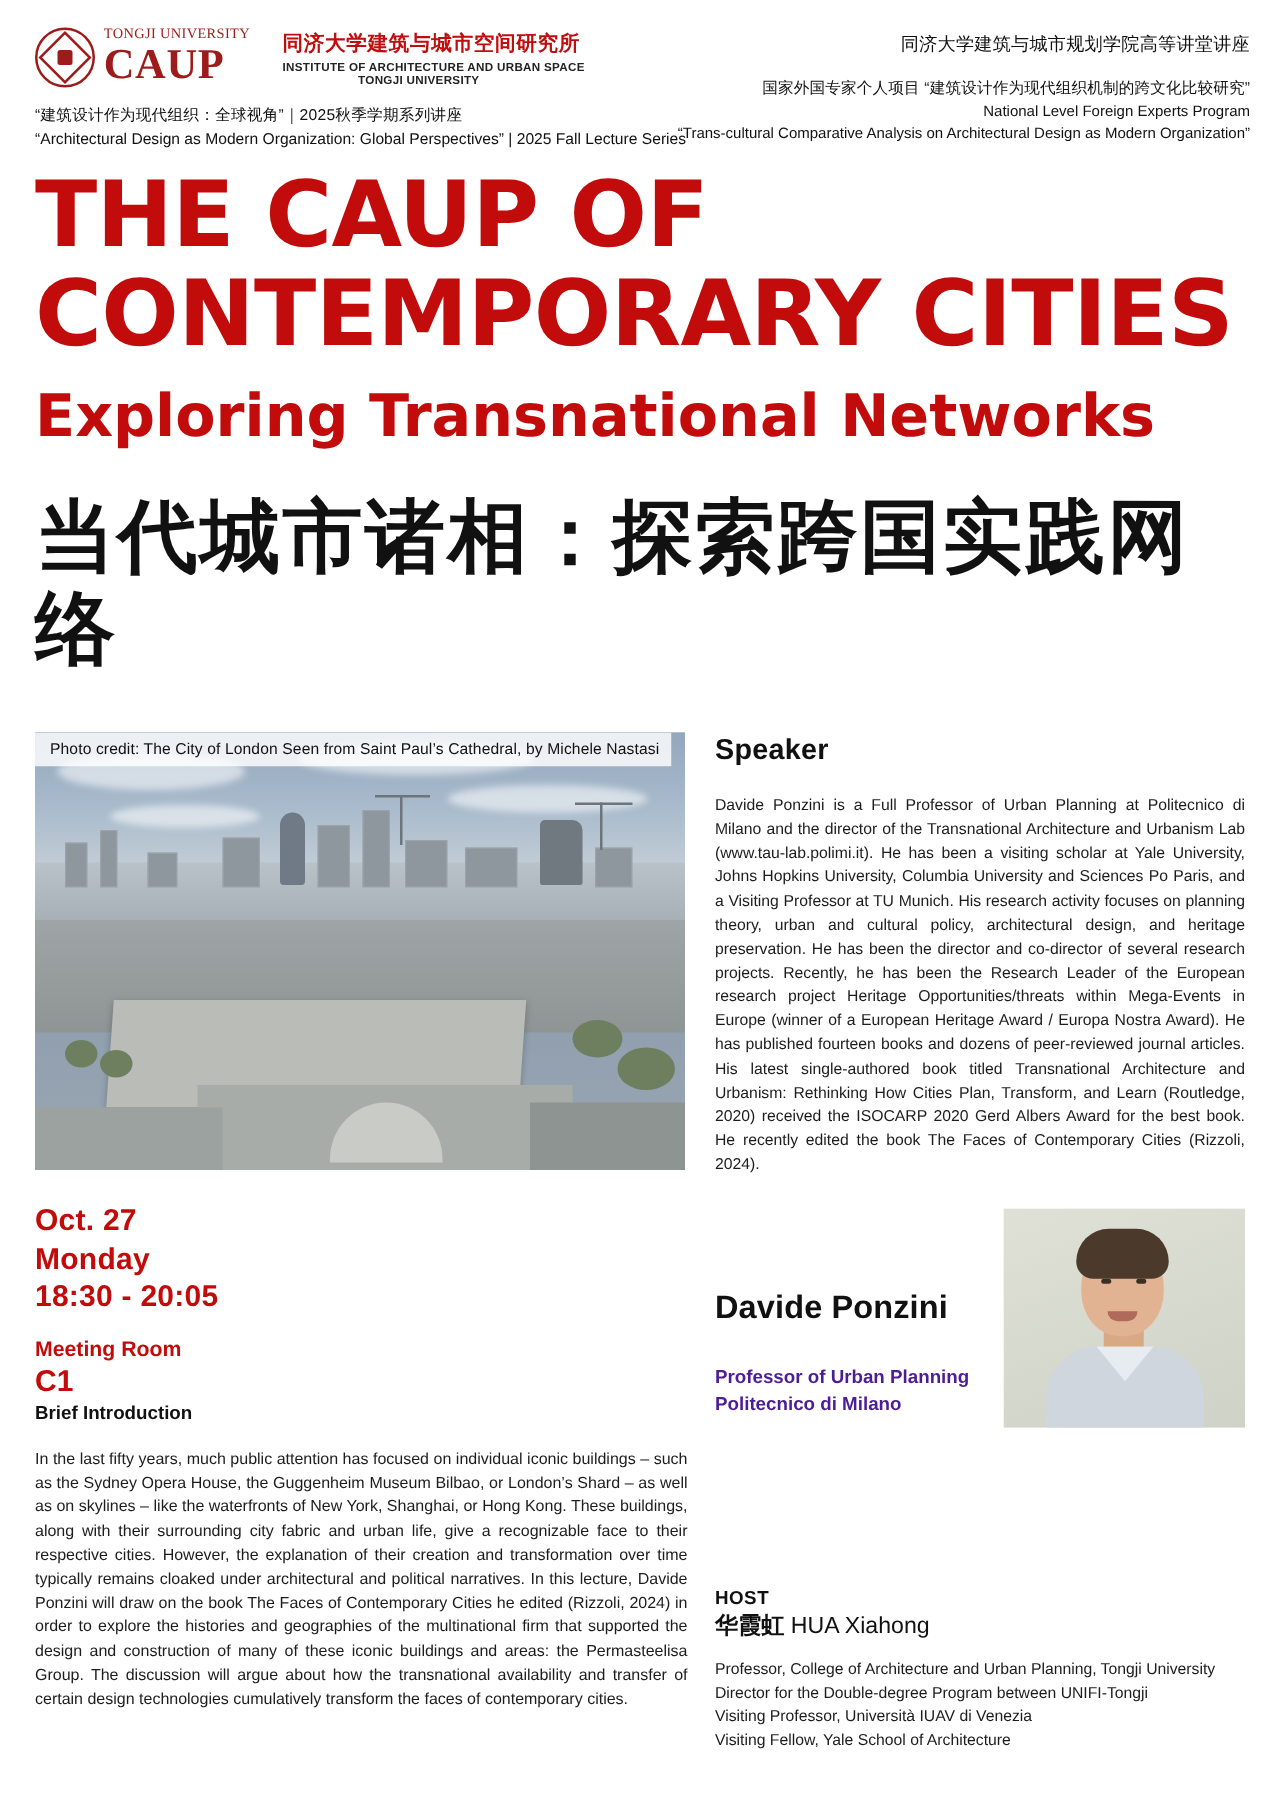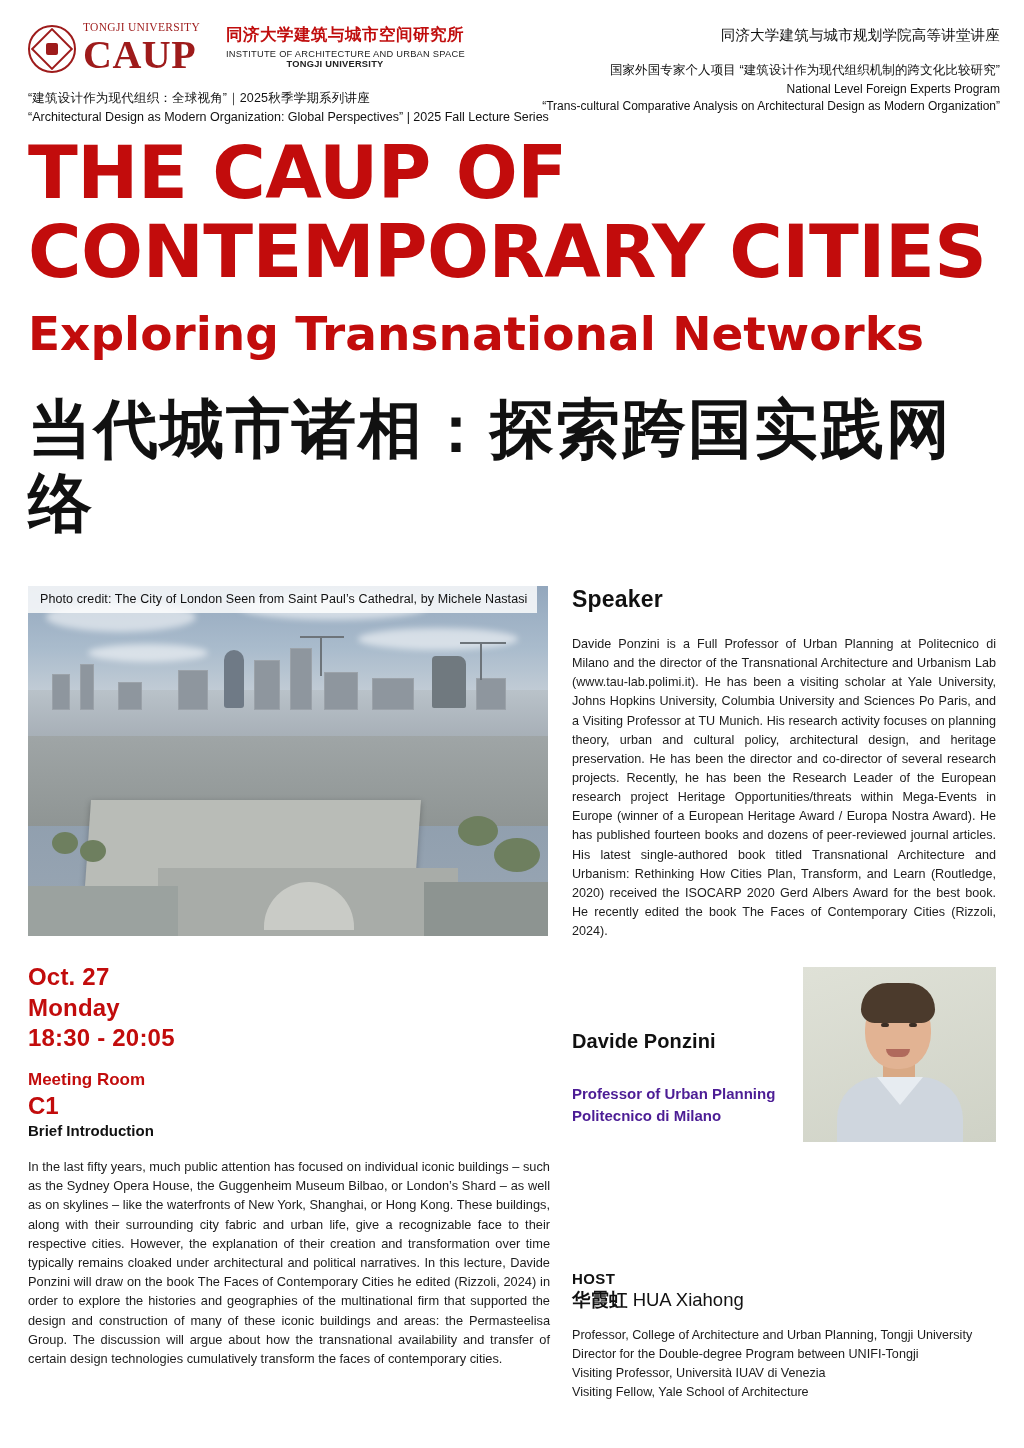--- a/index.html
+++ b/index.html
@@ -77,40 +77,40 @@
   .caup-wordmark {
     line-height: 1;
   }
   .caup-uni {
     font-size: 11.5px;
     letter-spacing: .3px;
     color: #9e1b1b;
     font-family: "Liberation Serif", serif;
   }
   .caup-abbr {
-    font-size: 40px;
+    font-size: 34px;
     font-weight: bold;
     color: #9e1b1b;
     letter-spacing: .5px;
     font-family: "Liberation Serif", serif;
     line-height: 1.05;
   }
   .inst-block {
     margin-left: 26px;
     padding-top: 2px;
   }
   .inst-cn {
     font-size: 16.5px;
     font-weight: bold;
     color: #c00d0d;
     letter-spacing: .5px;
   }
   .inst-en1 {
     font-size: 9.3px;
-    font-weight: normal;
+    font-weight: bold;
     color: #222;
     letter-spacing: .25px;
     margin-top: 3px;
   }
   .inst-en2 {
     font-size: 9.3px;
     font-weight: bold;
     color: #222;
     letter-spacing: .25px;
     text-align: center;
@@ -419,21 +419,21 @@
     clip-path: polygon(0 0, 100% 0, 50% 100%);
   }
 
   .speaker-name-block {
     position: absolute;
     left: 572px;
     top: 1030px;
     width: 225px;
   }
   .sp-name {
-    font-size: 20px;
+    font-size: 26px;
     font-weight: bold;
     color: #111;
     letter-spacing: .1px;
   }
   .sp-role {
     margin-top: 30px;
     font-size: 15px;
     font-weight: bold;
     color: #4c1d95;
     line-height: 1.45;

